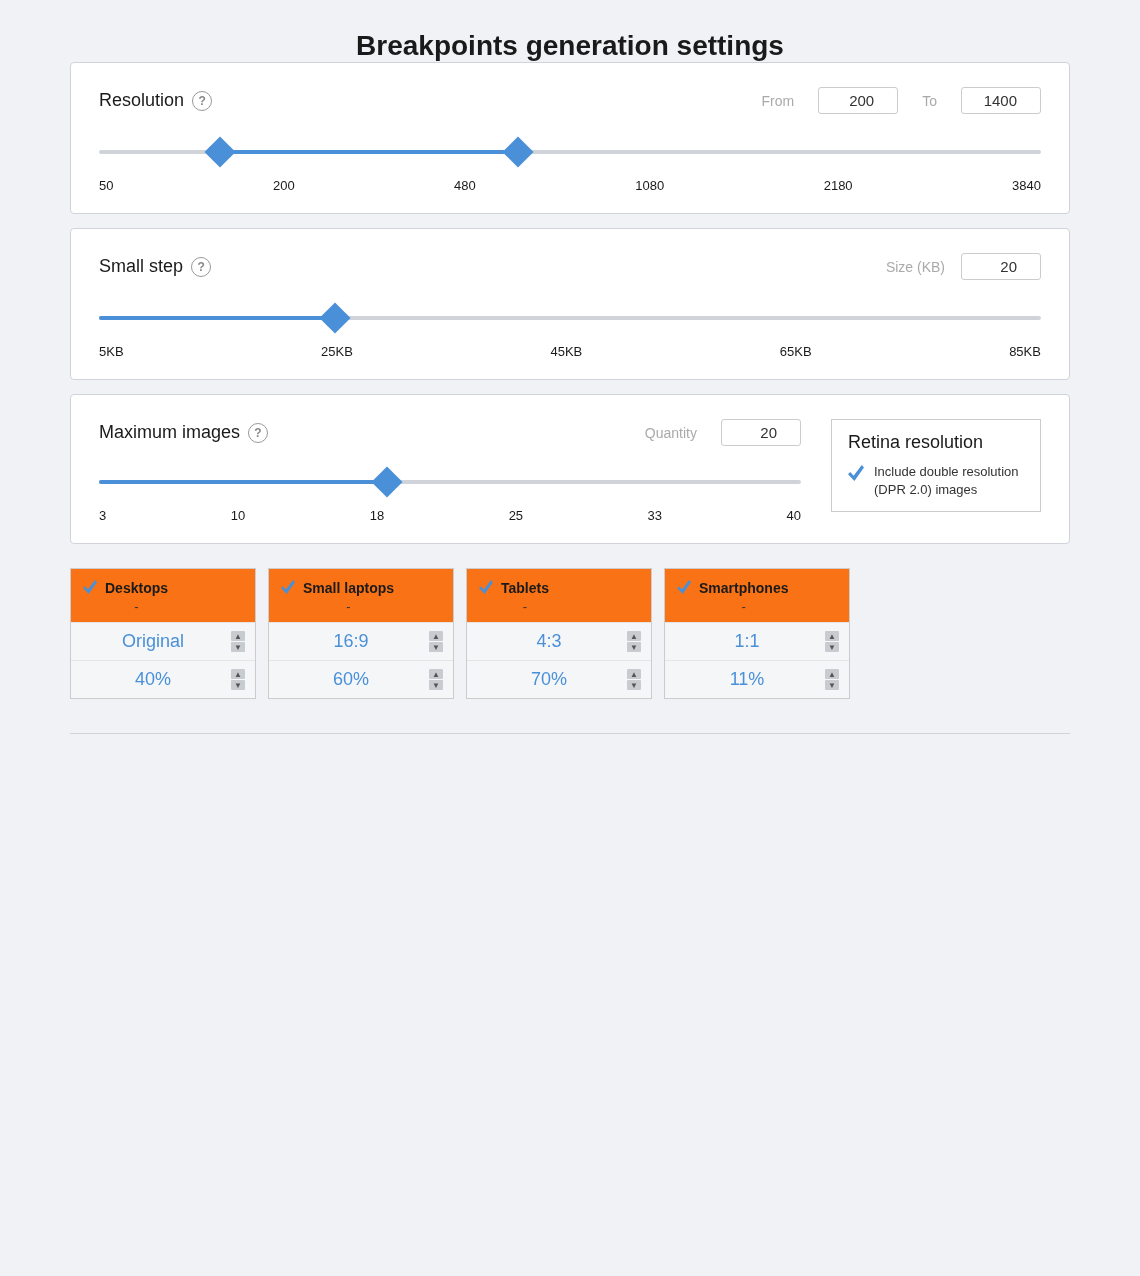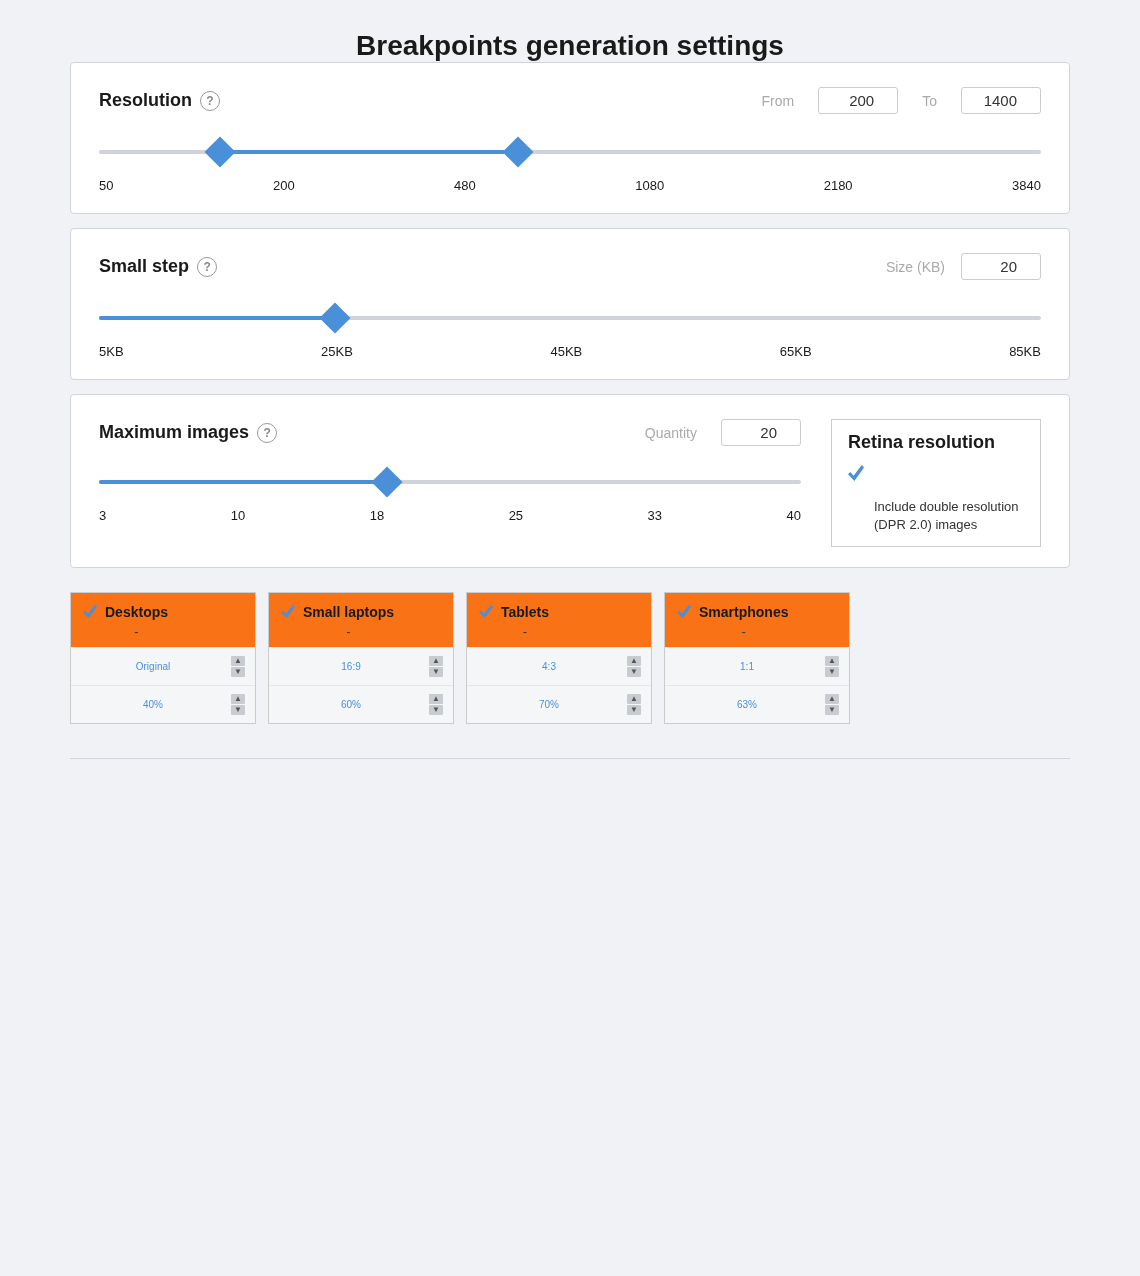--- a/index.html
+++ b/index.html
@@ -29,21 +29,21 @@
       padding: 24px 28px 20px;
       margin-bottom: 14px;
     }
     .section-row {
       display: flex;
       align-items: center;
       margin-bottom: 18px;
     }
     .section-label {
       font-size: 18px;
-      font-weight: 700;
+      font-weight: 400;
       color: #1a1a1a;
       margin-right: 8px;
     }
     .help-icon {
       display: inline-flex;
       align-items: center;
       justify-content: center;
       width: 20px;
       height: 20px;
       border-radius: 50%;
@@ -97,21 +97,21 @@
     }
     .retina-box {
       border: 1px solid #ccc;
       background: #fff;
       padding: 12px 16px;
       width: 210px;
       flex-shrink: 0;
     }
     .retina-title {
       font-size: 18px;
-      font-weight: 700;
+      font-weight: 400;
       color: #1a1a1a;
       margin-bottom: 10px;
     }
     .retina-checkbox-row {
       display: flex;
       align-items: flex-start;
       gap: 8px;
     }
     .checkmark-icon {
       width: 18px;
@@ -125,21 +125,20 @@
       display: block;
       width: 16px;
       height: 16px;
       background: #4a90d9;
       clip-path: polygon(14% 44%, 0 58%, 40% 100%, 100% 16%, 86% 0%, 35% 67%);
     }
     .retina-text {
       font-size: 13px;
       color: #333;
       line-height: 1.4;
-      margin-top: 35px;
     }
 
     
     .art-direction-title {
       font-size: 20px;
       font-weight: 700;
       color: #1a1a1a;
       margin-bottom: 16px;
     }
     .art-direction-cards {
@@ -199,21 +198,21 @@
       padding: 8px 10px;
       border-bottom: 1px solid #e5e5e5;
       background: #f5f6f8;
       gap: 6px;
     }
     .art-card-row:last-child {
       border-bottom: none;
       justify-content: space-between;
     }
     .art-card-value {
-      font-size: 10px;
+      font-size: 18px;
       color: #4a90d9;
       font-weight: 500;
       flex: 1;
       text-align: center;
     }
     .spinner-btns {
       display: flex;
       flex-direction: column;
       gap: 1px;
     }
@@ -461,21 +460,21 @@
         </div>
       </div>
       <div class="art-card-row">
         <span class="art-card-value" style="color: #4a90d9; cursor: pointer;">1:1</span>
         <div class="spinner-btns">
           <button class="spinner-btn">▲</button>
           <button class="spinner-btn">▼</button>
         </div>
       </div>
       <div class="art-card-row">
-        <span class="art-card-value" style="color: #4a90d9; cursor: pointer;">63%</span>
+        <span class="art-card-value" style="color: #4a90d9; cursor: pointer;">11%</span>
         <div class="spinner-btns">
           <button class="spinner-btn">▲</button>
           <button class="spinner-btn">▼</button>
         </div>
       </div>
     </div>
       </div>
   </div>
 
   <hr class="divider">

